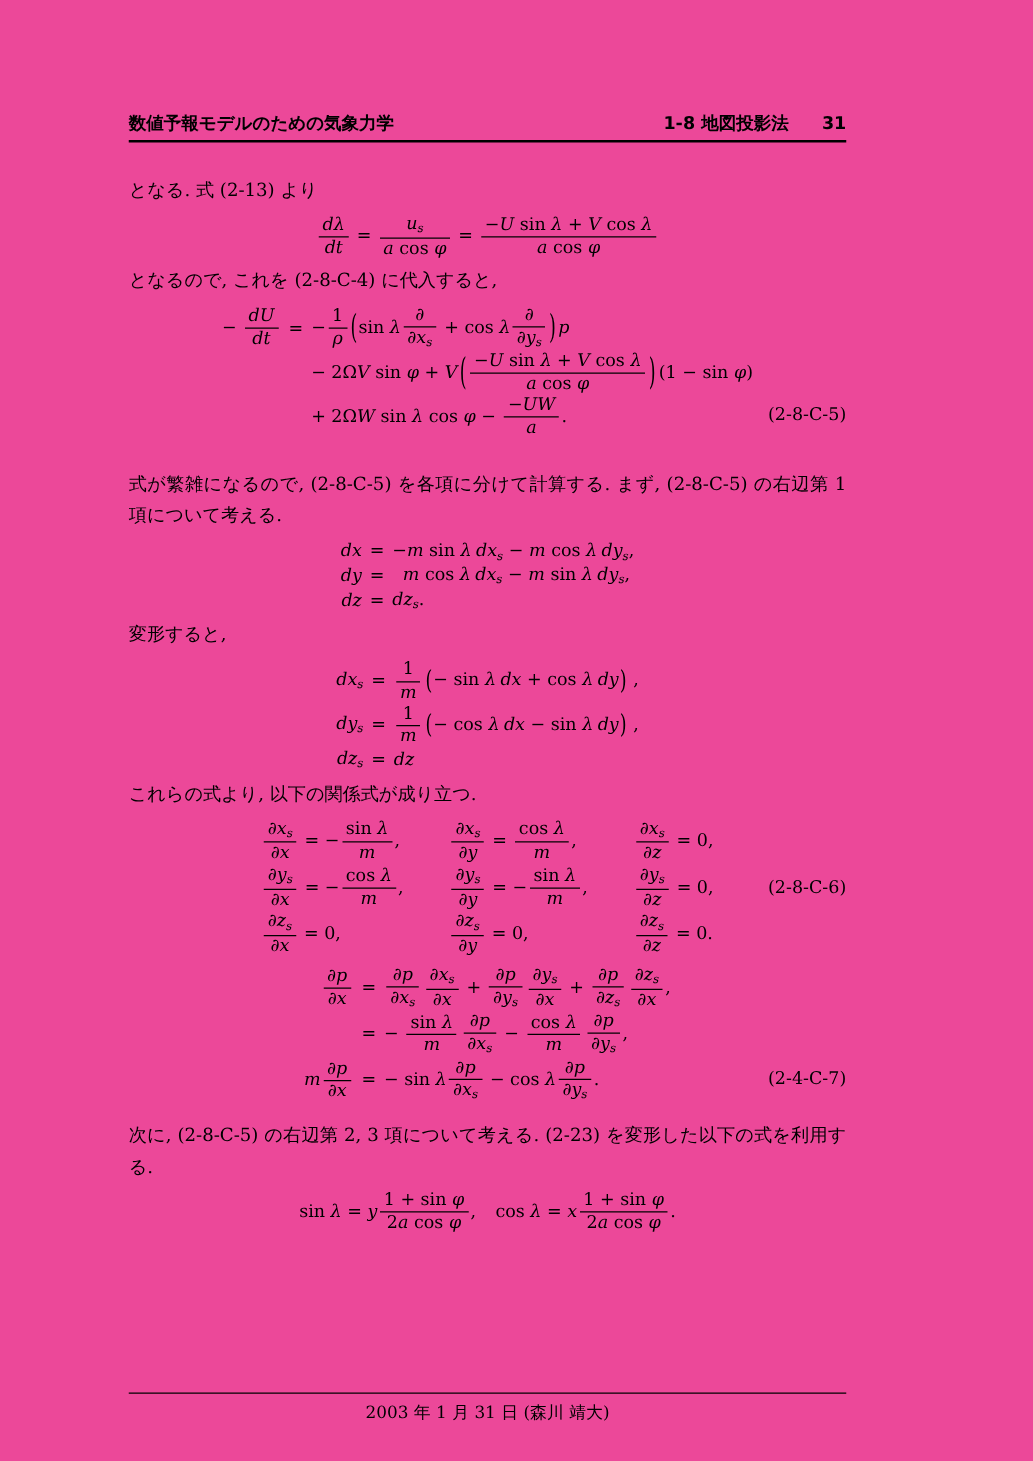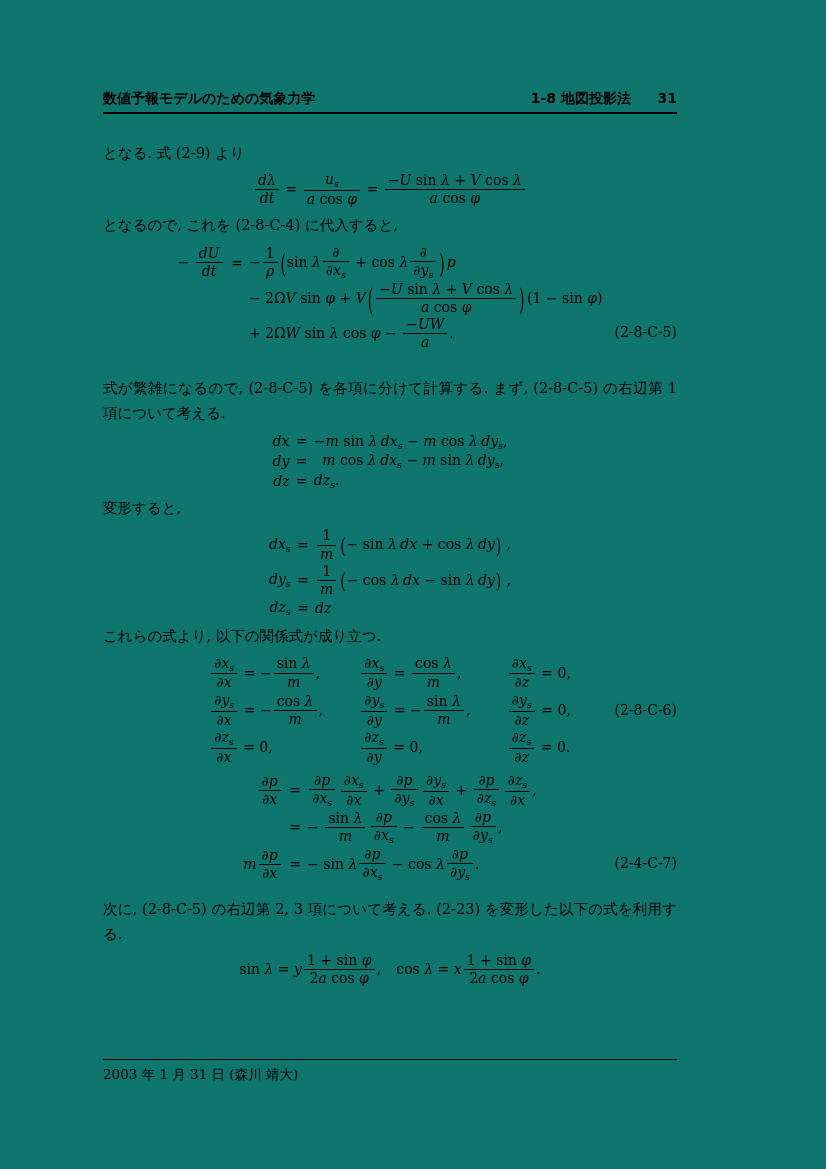--- a/index.html
+++ b/index.html
@@ -1,16 +1,16 @@
 <!DOCTYPE html>
 <html><head>
 <meta charset="utf-8">
 <style>
   html,body{margin:0;padding:0;background:#e8e8e8;}
-  .page{width:826px;height:1169px;background:#0f766e;position:relative;margin:0 auto;
+  .page{width:826px;height:1169px;background:#ec4899;position:relative;margin:0 auto;
         font-family:"DejaVu Serif","Liberation Serif",serif;color:#000;overflow:hidden;}
   .content{position:absolute;left:103px;top:0;width:574px;}
 
   
   .header{display:flex;justify-content:space-between;align-items:baseline;
           font-family:"DejaVu Sans","Liberation Sans",sans-serif;font-weight:bold;
           font-size:14px;padding-top:90px;}
   .header-right{display:flex;align-items:baseline;}
   .header-section{margin-right:1.9em;}
   .header-rule{border-bottom:2px solid #000;margin-top:4px;}
@@ -41,39 +41,39 @@
   .mr{font-style:normal;}
   .msp{display:inline-block;}
   .mfrac{display:inline-block;text-align:center;vertical-align:middle;margin:0 .14em;line-height:1.08;}
   .mnum{display:block;padding:0 .22em 1px;border-bottom:1px solid #000;}
   .mden{display:block;padding:1px .22em 0;}
   .msub{white-space:nowrap;}
   .msx{font-size:.68em;vertical-align:-0.28em;}
   .mbig{display:inline-block;vertical-align:middle;margin:0 .06em;transform-origin:50% 50%;}
 
   
-  .footer{position:absolute;left:103px;width:574px;top:1059px;border-top:1.5px solid #000;
-          padding-top:6px;text-align:left;font-size:13.5px;}
+  .footer{position:absolute;left:103px;width:574px;top:1114px;border-top:1.5px solid #000;
+          padding-top:6px;text-align:center;font-size:13.5px;}
 </style>
 </head>
 <body>
 
 <div class="page">
   <div class="content">
 
     <div class="header">
       <span>数値予報モデルのための気象力学</span>
       <span class="header-right">
         <span class="header-section">1-8 地図投影法</span>
         <span>31</span>
       </span>
     </div>
     <div class="header-rule"></div>
 
-    <p class="para first">となる. 式 (2-9) より</p>
+    <p class="para first">となる. 式 (2-13) より</p>
 
     <div class="eq eq-center">
         <span class="mrow"><span class="mfrac"><span class="mnum"><span class="mi">dλ</span></span><span class="mden"><span class="mi">dt</span></span></span><span class="mr"> = </span><span class="mfrac"><span class="mnum"><span class="msub"><span class="mi">u</span><span class="msx"><span class="mi">s</span></span></span></span><span class="mden"><span class="mi">a</span><span class="mr"> cos </span><span class="mi">φ</span></span></span><span class="mr"> = </span><span class="mfrac"><span class="mnum"><span class="mr">−</span><span class="mi">U</span><span class="mr"> sin </span><span class="mi">λ</span><span class="mr"> + </span><span class="mi">V</span><span class="mr"> cos </span><span class="mi">λ</span></span><span class="mden"><span class="mi">a</span><span class="mr"> cos </span><span class="mi">φ</span></span></span></span>
       </div>
 
     <p class="para">となるので, これを (2-8-C-4) に代入すると,</p>
 
     <div class="eq num-bottom">
         <div class="eqtable">
           <div class="eqrow">

